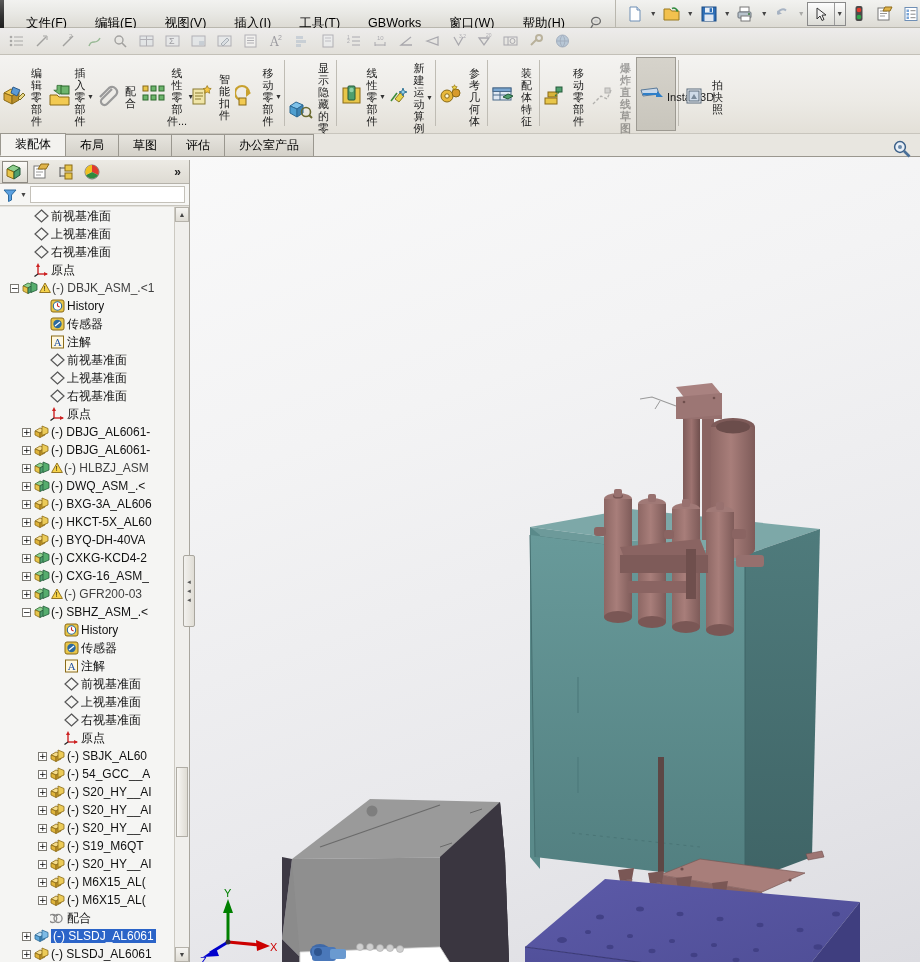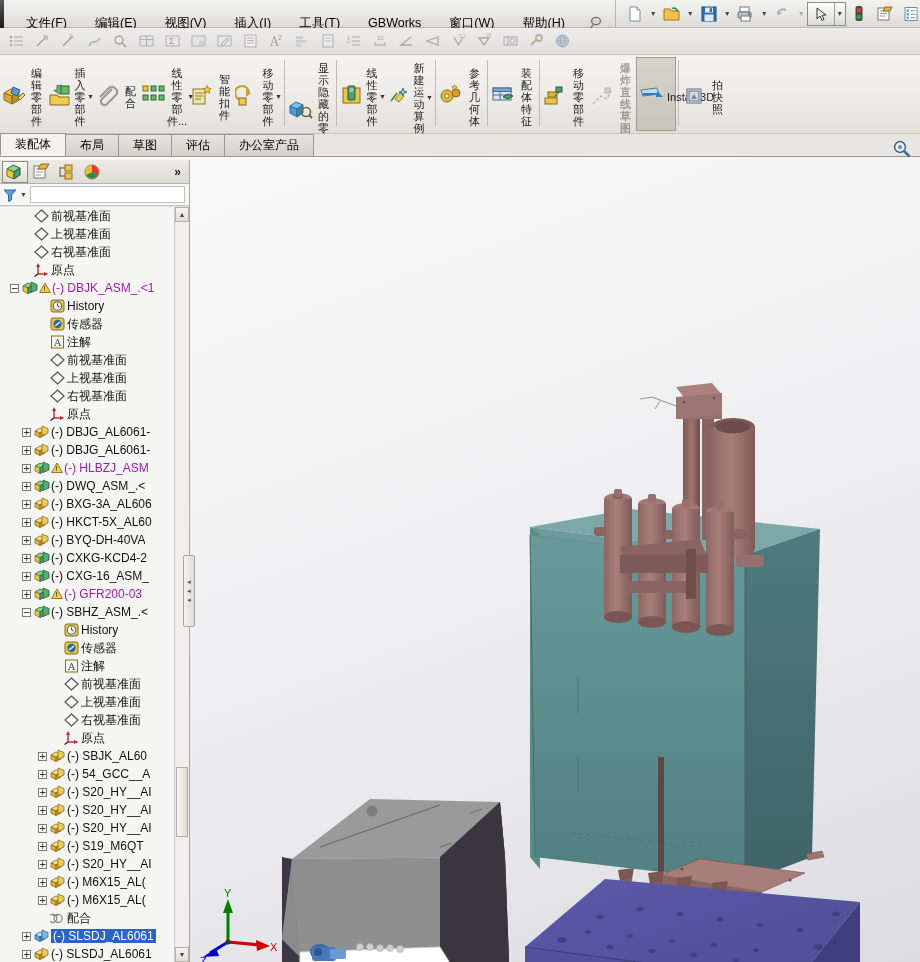--- a/index.html
+++ b/index.html
@@ -166,21 +166,21 @@
     font-size: 9px; line-height: 7px; text-align: center; color: #000;
     margin-right: 3px; flex: 0 0 auto; font-family: "DejaVu Sans", sans-serif;
   }
   .tnode .spacer { flex: 0 0 auto; }
   .tnode .tico { width: 17px; flex: 0 0 auto; display:flex; align-items:center; }
   .tnode .warn { width: 13px; flex: 0 0 auto; display:flex; align-items:center; }
   .tnode .tlabel { overflow: hidden; }
   .tnode.sel .tlabel {
     background: #2b64c8; color: #fff; padding: 0 2px;
   }
-  .lbl-warn { color: #a21caf; }
+  .lbl-warn { color: #404040; }
   .tree-vscroll {
     position: absolute; right: 0; top: 0; bottom: 0; width: 15px;
     background: #f0efec; border-left: 1px solid #ccc9c1;
   }
   .tvs-up, .tvs-dn {
     height: 15px; background: linear-gradient(to bottom,#f6f5f2,#dedbd3);
     border: 1px solid #b5b2aa; display: flex; align-items: center; justify-content: center;
     font-size: 7px; color: #444;
   }
   .tvs-thumb {

